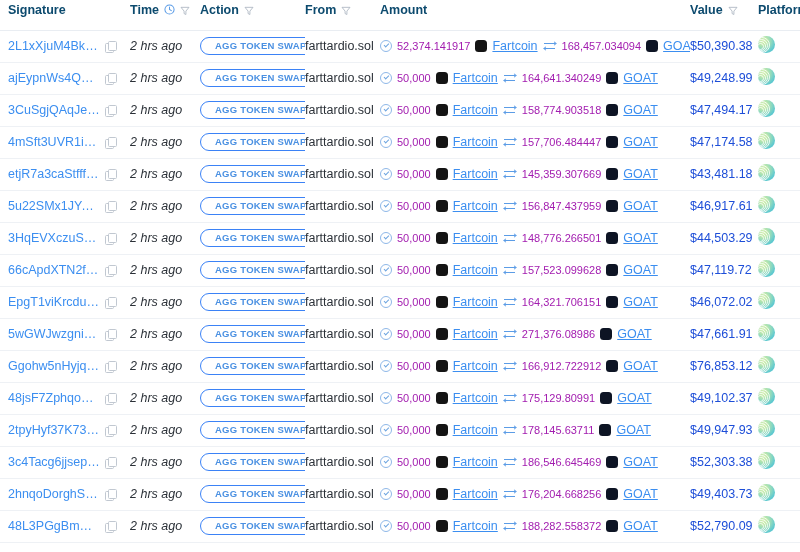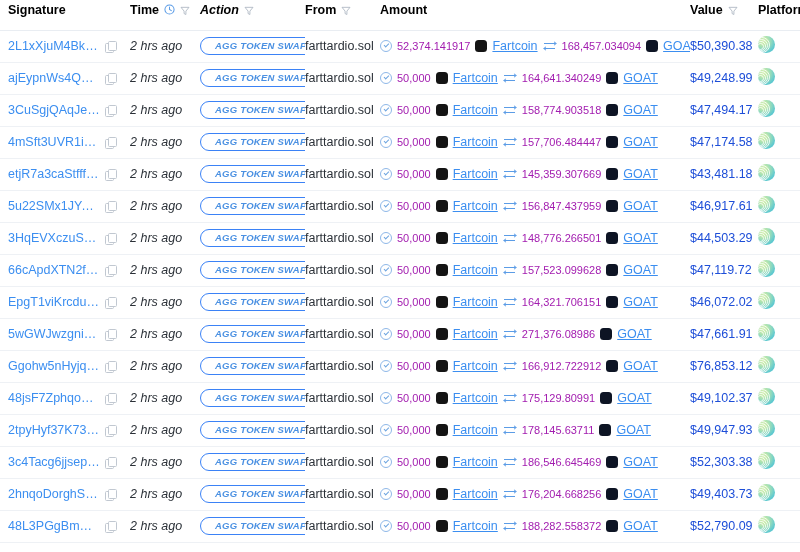--- a/index.html
+++ b/index.html
@@ -18,42 +18,42 @@
   }
   table.tx-table {
     width: 800px;
     border-collapse: collapse;
     table-layout: fixed;
   }
   thead th {
     text-align: left;
     font-size: 12.5px;
     font-weight: 700;
-    color: #000000;
+    color: #0c4a6e;
     padding: 0 0 10px 0;
     height: 30px;
     vertical-align: middle;
     border-bottom: 1px solid #e9edf2;
     white-space: nowrap;
   }
   .th-inner { display: flex; align-items: center; gap: 5px; }
   tbody tr { height: 32px; }
   tbody td {
     font-size: 12.5px;
     color: #1b1f24;
     border-bottom: 1px solid #eef1f5;
     vertical-align: middle;
     padding: 0;
     white-space: nowrap;
     overflow: hidden;
   }
   
   .c-sig      { width: 130px; padding-left: 8px !important; }
   .c-time     { width: 70px; }
-  .c-action   { width: 105px; font-style: italic; }
+  .c-action   { width: 105px; }
   .c-from     { width: 75px; }
   .c-amount   { width: 310px; }
   .c-value    { width: 68px; }
   .c-platform { width: 42px; }
 
   .sig-link {
     color: #3b8ef0;
     font-size: 12.5px;
     text-decoration: none;
     display: inline-block;

